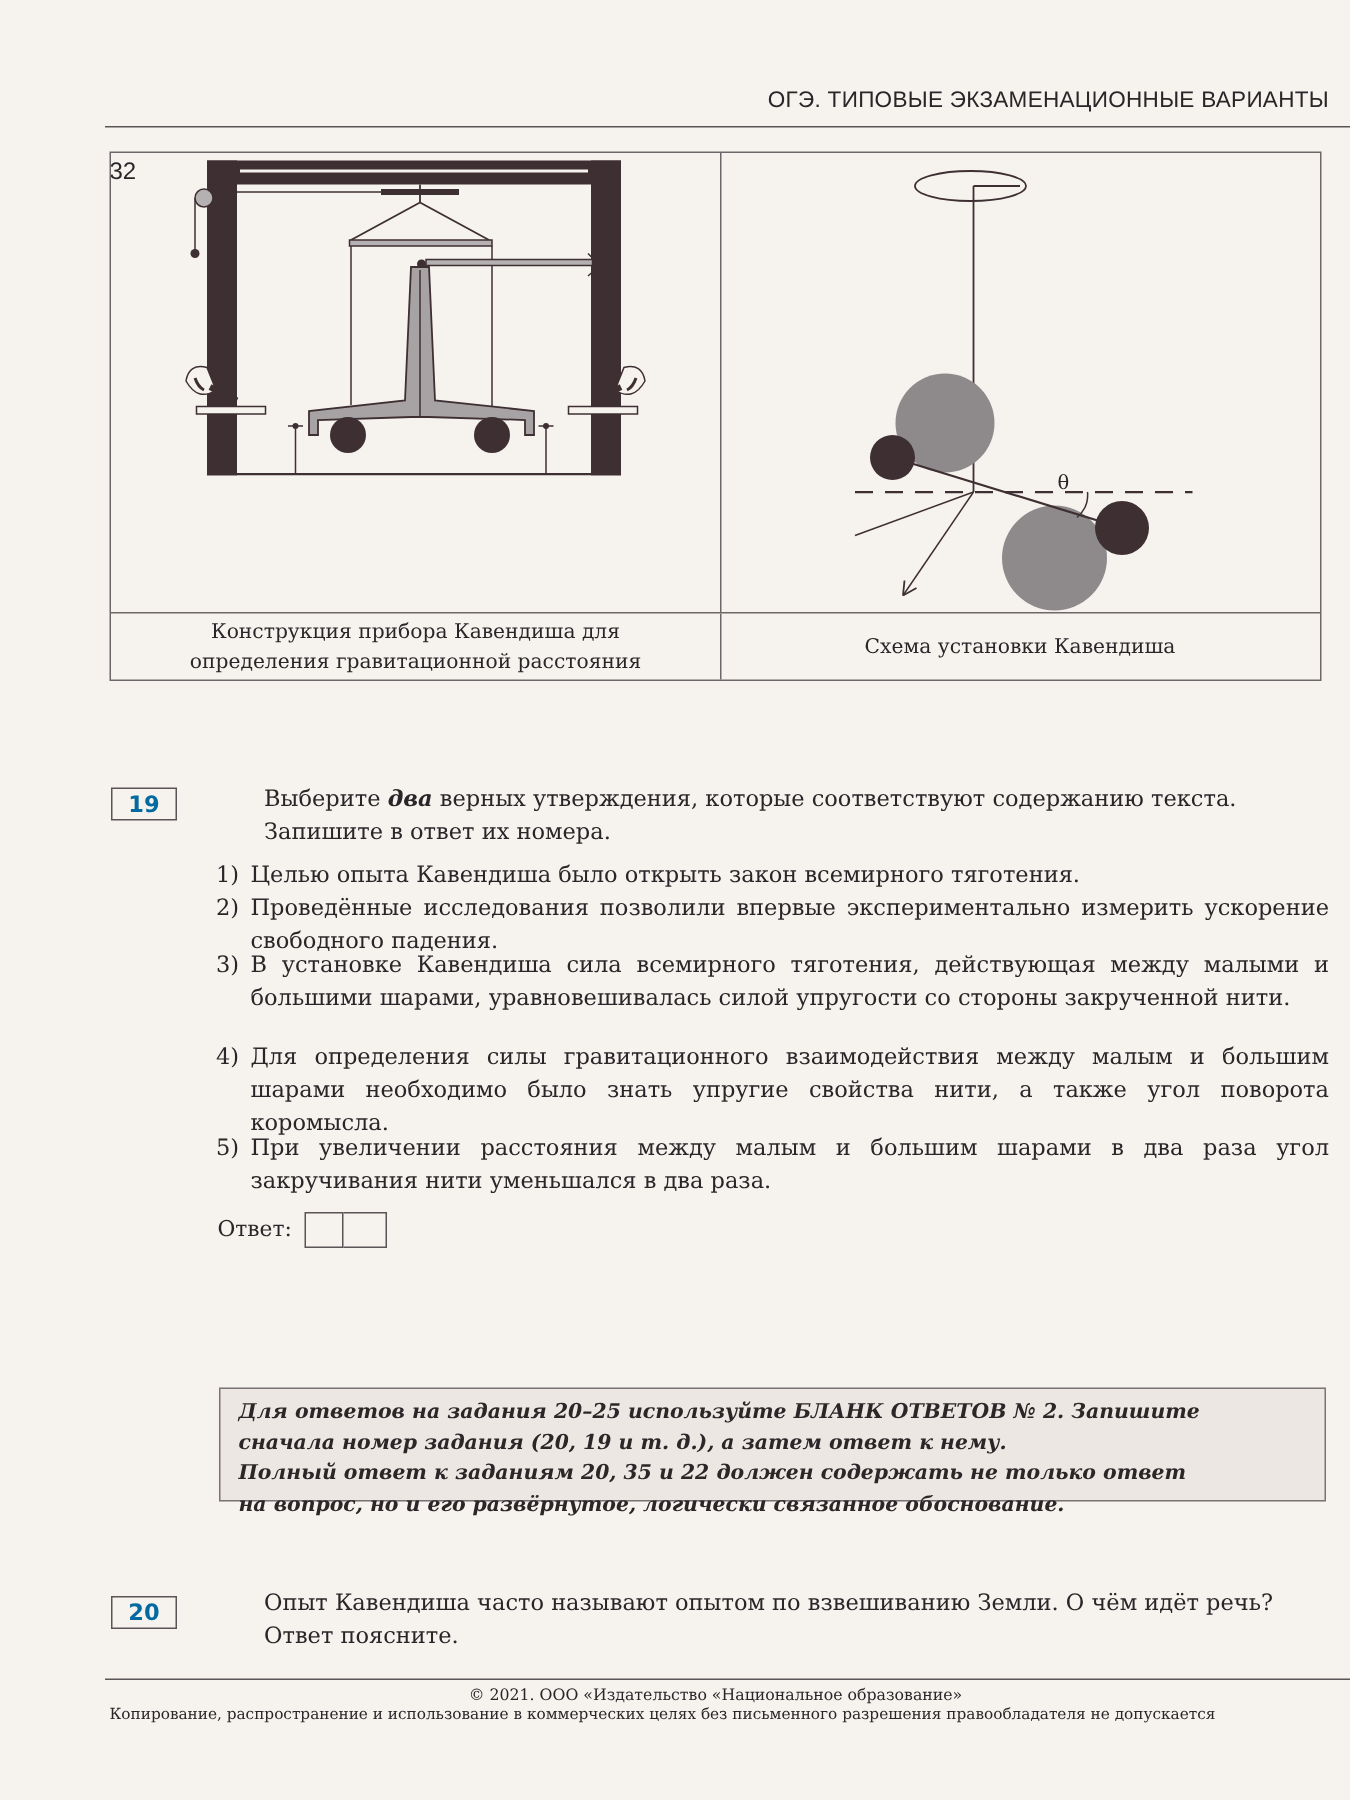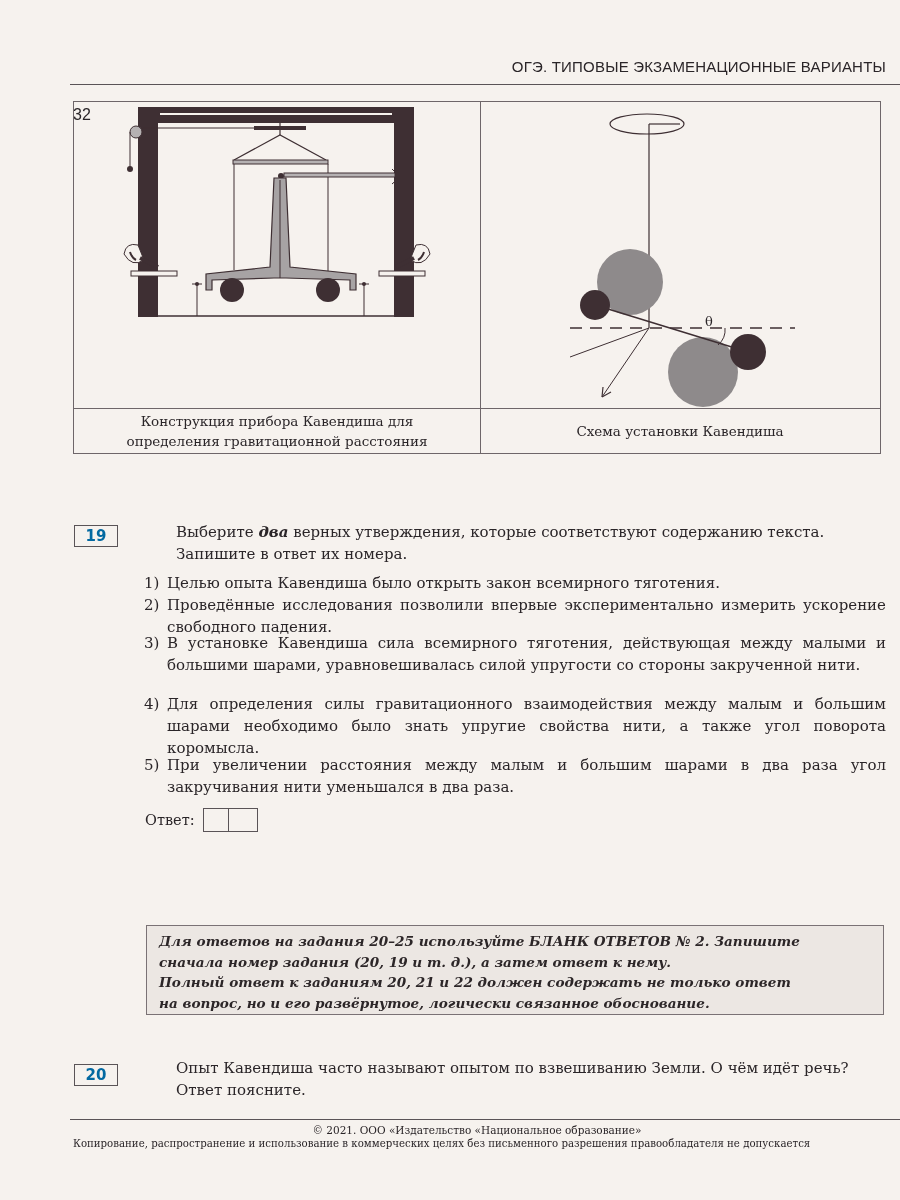--- a/index.html
+++ b/index.html
@@ -38,21 +38,21 @@
   .opt { position:absolute; left:144px; width:742px; font-size:15px; line-height:22px; text-align:justify; }
   .opt .n { position:absolute; left:0; top:0; }
   .opt .t { display:block; margin-left:23px; }
 
   .answer { position:absolute; left:145px; top:808px; display:flex; align-items:center; }
   .answer-label { font-family:"DejaVu Serif", serif; font-size:14.5px; margin-right:8px; }
   .answer-box { width:26px; height:24px; border:1px solid #5a5457; box-sizing:border-box; background:transparent; }
   .answer-box + .answer-box { border-left:none; width:29px; }
 
   .notice {
-    position:absolute; left:146px; top:925px; width:738px; height:90px;
+    position:absolute; left:146px; top:925px; width:738px; height:76px;
     border:1px solid #7a7275; box-sizing:border-box;
     background:#ece7e3;
     padding:5px 10px 0 12px;
     font-family:"DejaVu Serif", serif; font-style:italic; font-weight:bold;
     font-size:13.6px; line-height:20.5px; color:#2c2628; text-align:justify;
   }
   .notice .line { display:block; white-space:nowrap; }
 
   .foot-rule { position:absolute; left:70px; right:0; top:1119px; height:1px; background:#5a5457; }
   .foot1 { position:absolute; left:73px; width:808px; top:1124px; text-align:center; font-size:10.5px; }
@@ -179,21 +179,21 @@
 
 <div class="answer">
   <span class="answer-label">Ответ:</span>
   <span class="answer-box"></span>
   <span class="answer-box"></span>
 </div>
 
 <div class="notice">
   <span class="line">Для ответов на задания 20–25 используйте БЛАНК ОТВЕТОВ № 2. Запишите</span>
   <span class="line">сначала номер задания (20, 19 и т. д.), а затем ответ к нему.</span>
-  <span class="line">Полный ответ к заданиям 20, 21 и 22 должен содержать не только ответ</span>
+  <span class="line">Полный ответ к заданиям 20, 35 и 22 должен содержать не только ответ</span>
   <span class="line">на вопрос, но и его развёрнутое, логически связанное обоснование.</span>
 </div>
 
 <div class="task-num" style="left:74px; top:1064px;">20</div>
 <div class="task-text" style="left:144px; top:1057px; width:745px;">
   <span class="line" style="white-space:nowrap;">Опыт Кавендиша часто называют опытом по взвешиванию Земли. О чём идёт речь?</span>
   <span class="line">Ответ поясните.</span>
 </div>
 
 <div class="foot-rule"></div>

